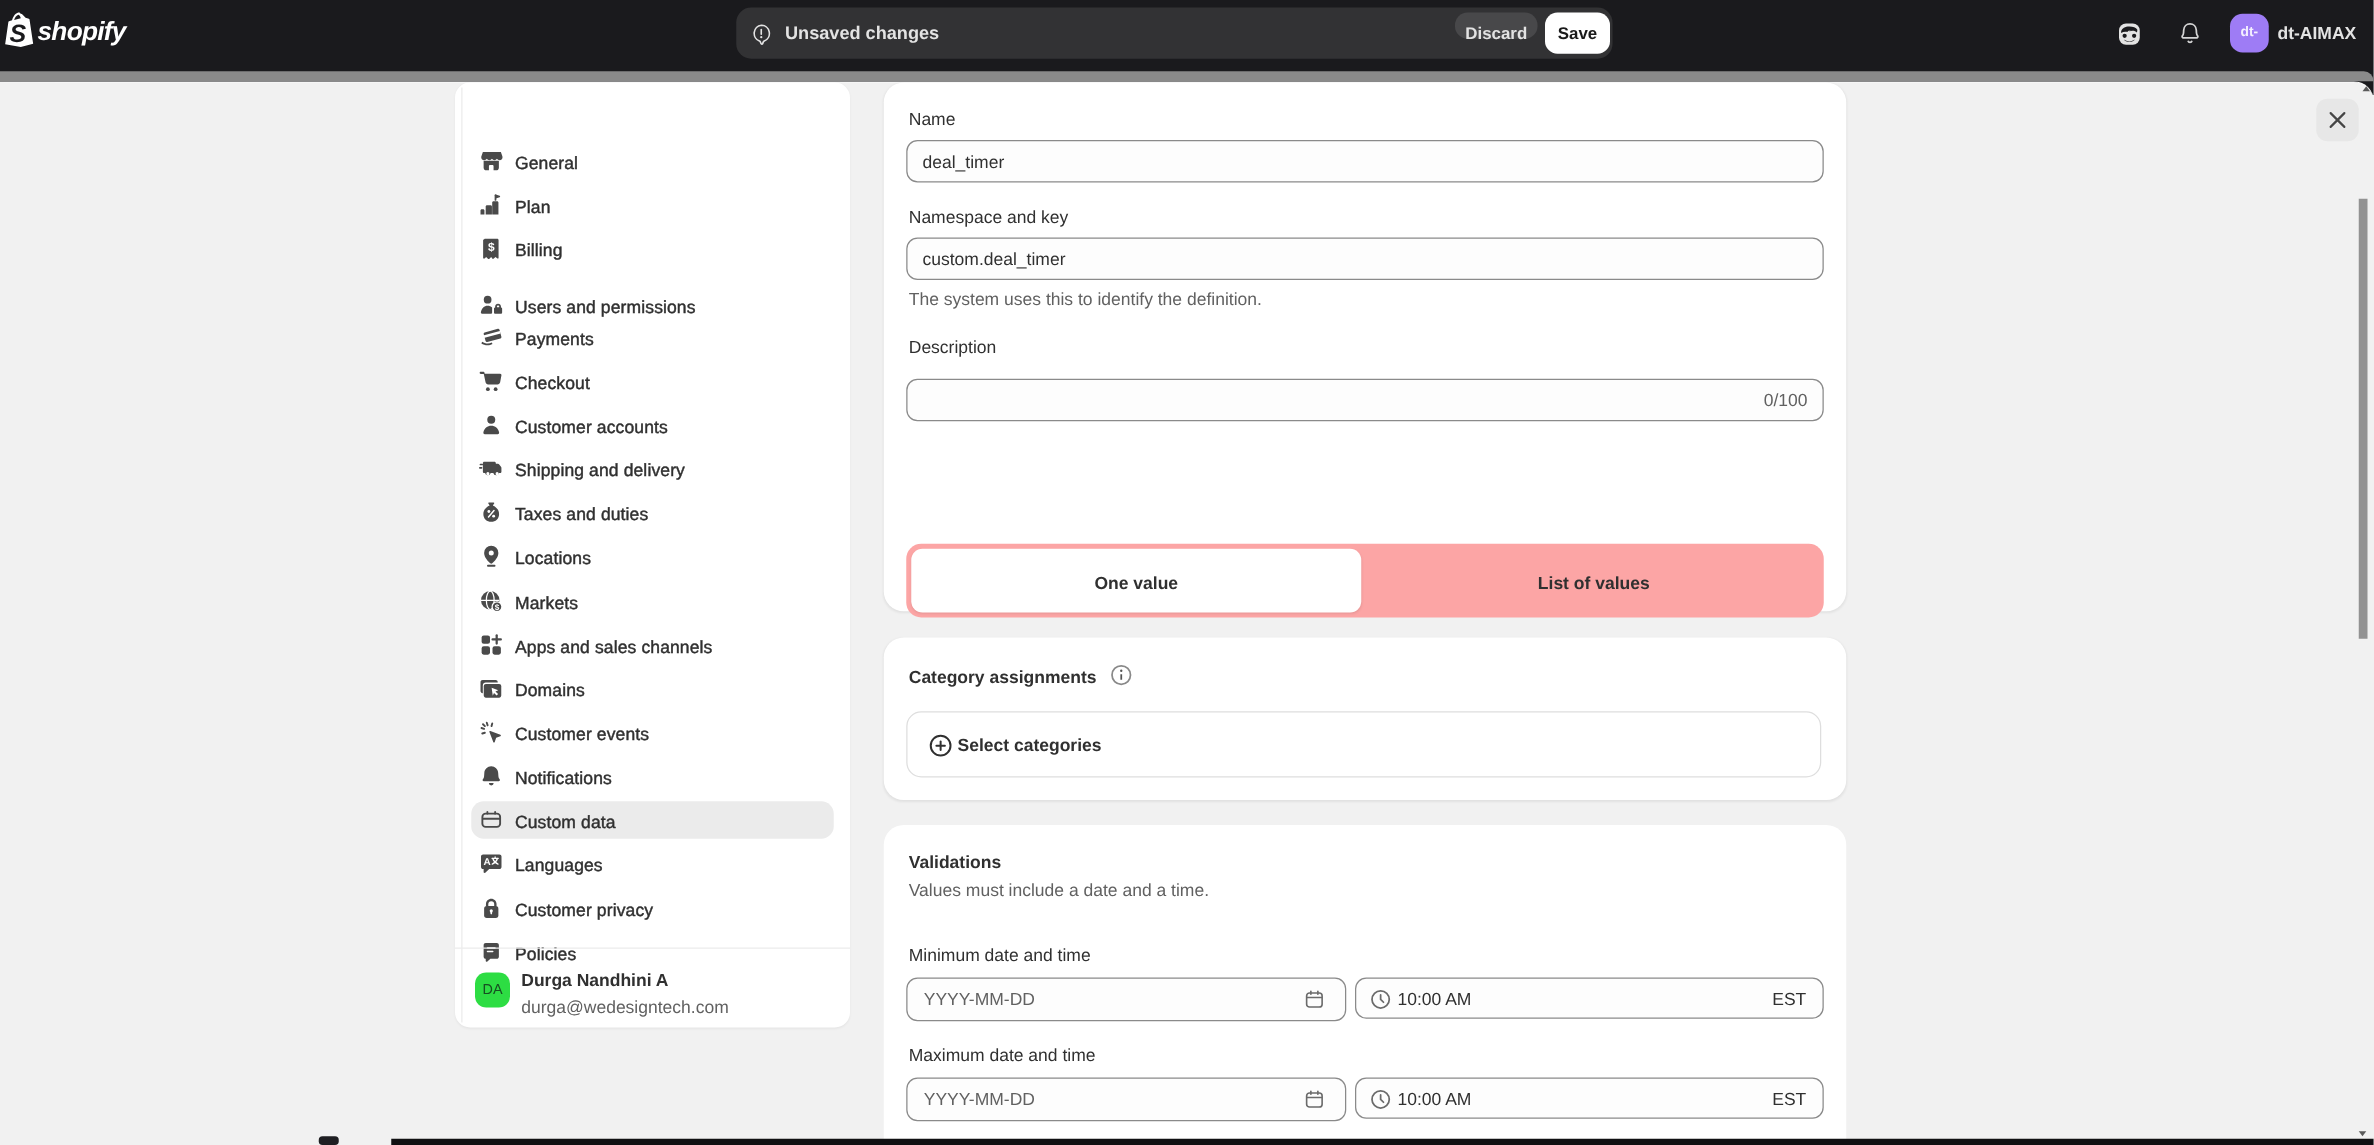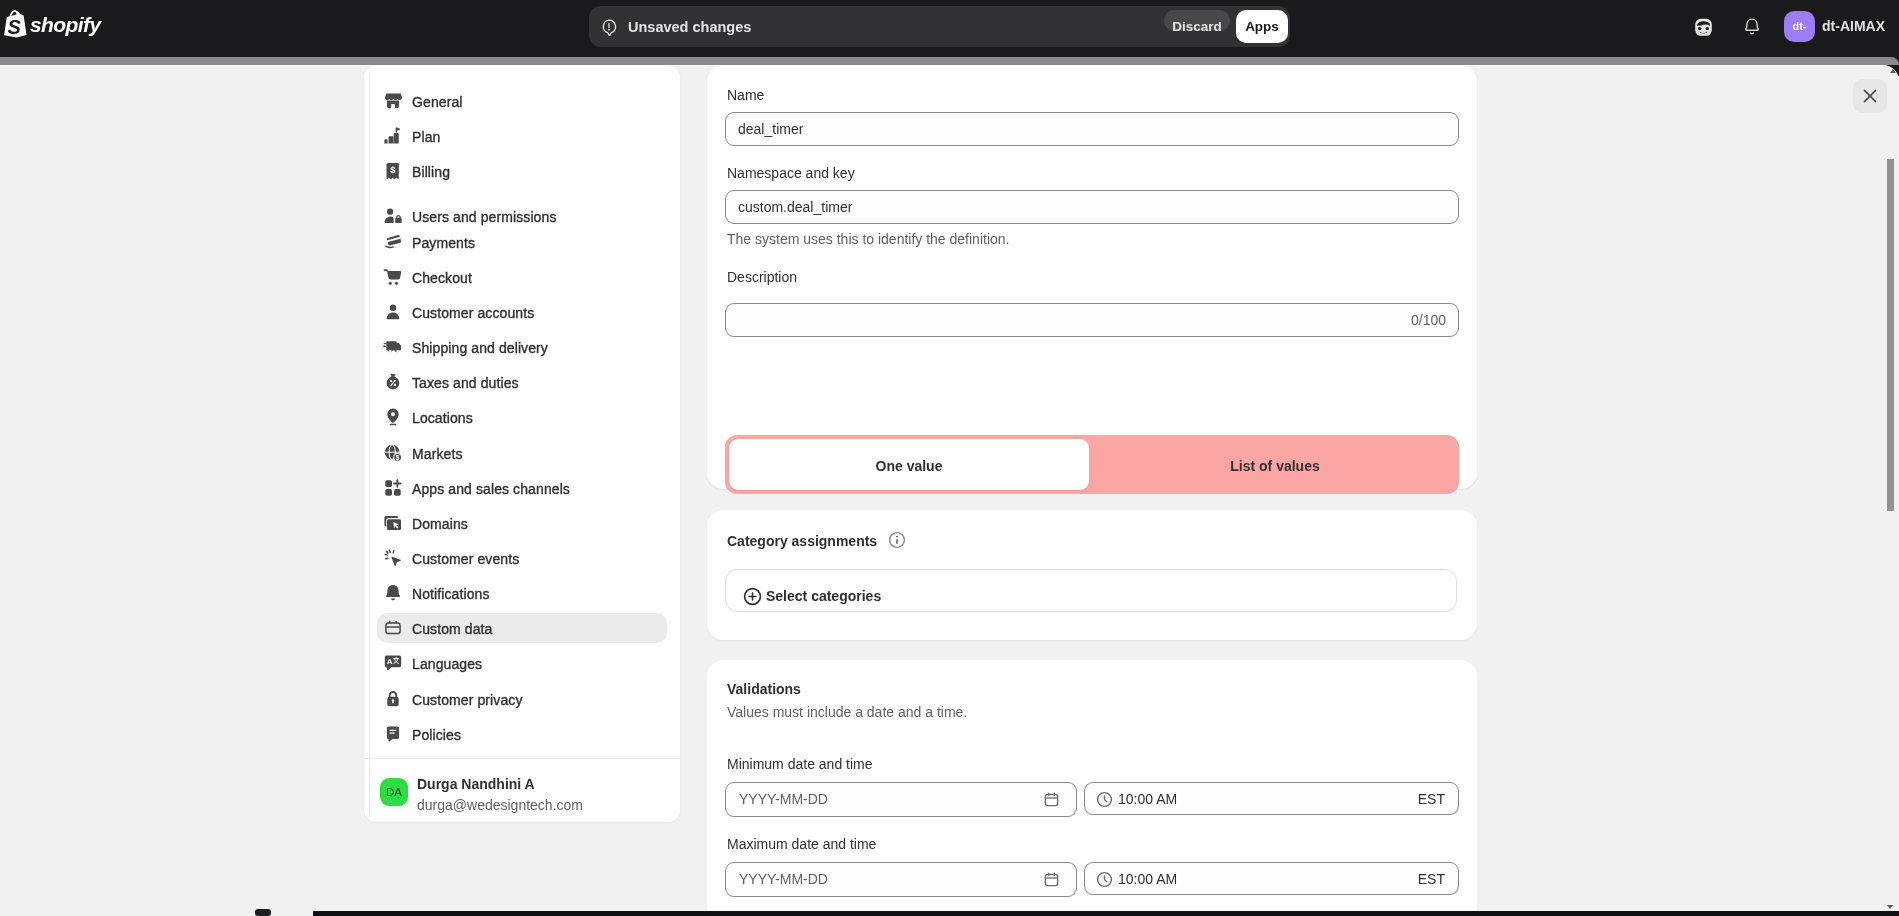--- a/index.html
+++ b/index.html
@@ -17,21 +17,21 @@
 #savebar .alerticon { position:absolute; left:12px; top:13px; }
 #savebar .txt { position:absolute; left:39px; top:13px; font-size:14.5px; font-weight:bold; color:#e3e3e3; }
 #btn-discard { position:absolute; left:575px; top:4px; width:66px; height:21px; background:#48484a; border-radius:10px; color:#e3e3e3; font-size:13.5px; font-weight:bold; text-align:center; line-height:33px; }
 #btn-save { position:absolute; left:647px; top:4px; width:52px; height:33px; background:#ffffff; border-radius:10px; color:#1a1a1a; font-size:13.5px; font-weight:bold; text-align:center; line-height:33px; }
 .tb-ic { position:absolute; top:17px; }
 #avatar { position:absolute; left:1784px; top:11px; width:31px; height:31px; background:#9e7cf5; border-radius:10px; color:#f5f1ff; font-size:11px; font-weight:bold; text-align:center; line-height:31px; }
 #shopname { position:absolute; left:1822px; top:18px; font-size:14px; font-weight:bold; color:#e3e3e3; }
 
 
 #sidebar { position:absolute; left:364px; top:66px; width:316px; height:756px; background:#ffffff; border-radius:12px; box-shadow:0 1px 2px rgba(0,0,0,0.05); }
-.navitem { position:absolute; left:13px; width:290px; height:30px; border-radius:10px; }
+.navitem { position:absolute; left:13px; width:290px; height:30px; border-radius:10px;margin-top:28px; }
 .navitem.sel { background:#ebebeb; }
 .navitem .nicon { position:absolute; left:6px; top:5px; width:20px; height:20px; }
 .navitem .nlabel { position:absolute; left:35px; top:8px; font-size:14px; font-weight:400; -webkit-text-stroke:0.35px #303030; color:#303030; letter-spacing:0.1px; }
 #navdivider { position:absolute; left:0; top:692px; width:316px; height:1px; background:#ebebeb; }
 #useravatar { position:absolute; left:16px; top:712px; width:28px; height:28px; background:#2ddd43; border-radius:9px; color:#174f22; font-size:11.5px; font-weight:500; text-align:center; line-height:28px; }
 #username { position:absolute; left:53px; top:710px; font-size:14px; font-weight:bold; color:#303030; }
 #useremail { position:absolute; left:53px; top:731px; font-size:14px; color:#616161; }
 
 
 .card { position:absolute; left:707px; width:770px; background:#ffffff; border-radius:16px; box-shadow:0 1px 2px rgba(26,26,26,0.07); }
@@ -46,21 +46,21 @@
 
 #dtbox { position:absolute; left:18px; top:277px; width:734px; height:58px; border:1px solid #e3e3e3; border-radius:12px; }
 #dtbox .t { position:absolute; left:61px; top:21px; font-size:14px; font-weight:bold; color:#303030; }
 #dtbox .change { position:absolute; right:18px; top:21px; font-size:14px; font-weight:bold; color:#005bd3; }
 #seg { position:absolute; left:18px; top:348px; width:734px; height:59px; background:#fca5a5; border-radius:12px;margin-top:21px; }
 #seg .selseg { position:absolute; left:4px; top:4px; width:360px; height:51px; background:#ffffff; border-radius:9px; box-shadow:0 1px 2px rgba(0,0,0,0.08); }
 #seg .s1 { position:absolute; left:0; top:23px; width:368px; text-align:center; font-size:14px; font-weight:bold; color:#303030; }
 #seg .s2 { position:absolute; right:0; top:23px; width:368px; text-align:center; font-size:14px; font-weight:bold; color:#303030; }
 
 
-#selcat { position:absolute; left:18px; top:59px; width:732px; height:43px; border:1px solid #dedede; border-radius:12px; }
+#selcat { position:absolute; left:18px; top:59px; width:732px; height:53px; border:1px solid #dedede; border-radius:12px; }
 #selcat .t { position:absolute; left:40px; top:18px; font-size:14px; font-weight:bold; color:#303030; }
 
 
 .halfl { position:absolute; left:18px; width:352px; height:35px; border:1px solid #8a8a8a; border-radius:9px; background:#fdfdfd; }
 .halfr { position:absolute; left:377px; width:375px; height:33px; border:1px solid #8a8a8a; border-radius:9px; background:#fdfdfd; }
 .ph { position:absolute; left:13px; top:8px; font-size:14px; color:#616161; }
 .timetxt { position:absolute; left:33px; top:8px; font-size:14px; color:#303030; }
 .est { position:absolute; right:13px; top:8px; font-size:14px; color:#303030; }
 
 
@@ -88,21 +88,21 @@
     <div id="savebar">
       <span class="alerticon"><svg width="16" height="18" viewBox="0 0 16 18">
             <g fill="none" stroke="#e3e3e3" stroke-width="1.3">
               <path d="M8 1.2a6.5 6.5 0 0 1 2.4 12.54c-.35.14-.6.44-.75.79l-.55 1.37c-.24.6-1.1.58-1.31-.03l-.47-1.33c-.13-.37-.41-.68-.78-.82A6.5 6.5 0 0 1 8 1.2z"></path>
               <line x1="8" y1="4.6" x2="8" y2="8.4" stroke-linecap="round"></line>
             </g>
             <circle cx="8" cy="10.7" r=".9" fill="#e3e3e3"></circle>
           </svg></span>
       <span class="txt">Unsaved changes</span>
       <div id="btn-discard">Discard</div>
-      <div id="btn-save">Apps</div>
+      <div id="btn-save">Save</div>
     </div>
     <span class="tb-ic" style="left:1694px;"><svg width="19" height="20" viewBox="0 0 19 20">
           <rect x="1.2" y="1.8" width="16.6" height="17" rx="5.6" fill="#e3e3e3"></rect>
           <path fill="#1a1a1d" d="M2.9 8.1C3.6 5.6 6 4.2 9.5 4.2c2.9 0 5.3.9 6.4 2.5l-.3 2.2c-1.5-1.3-3.3-1.6-5.1-1l-.6-1-.5 1.3-1-.8-.3 1.2c-1.8-.4-3.6-.3-5.2.7z"></path>
           <circle cx="5.7" cy="11.6" r="1.7" fill="#1a1a1d"></circle>
           <circle cx="13.3" cy="11.6" r="1.7" fill="#1a1a1d"></circle>
           <path fill="#1a1a1d" d="M5.2 14.6c2.6 1.9 6 1.9 8.6 0-.9 2.6-7.7 2.6-8.6 0z"></path>
           <path d="M7.6 15.1c1.2.7 2.6.7 3.8 0" stroke="#e3e3e3" stroke-width=".9" fill="none" stroke-linecap="round"></path>
         </svg></span>
     <span class="tb-ic" style="left:1743px;"><svg width="18" height="19" viewBox="0 0 18 19">

